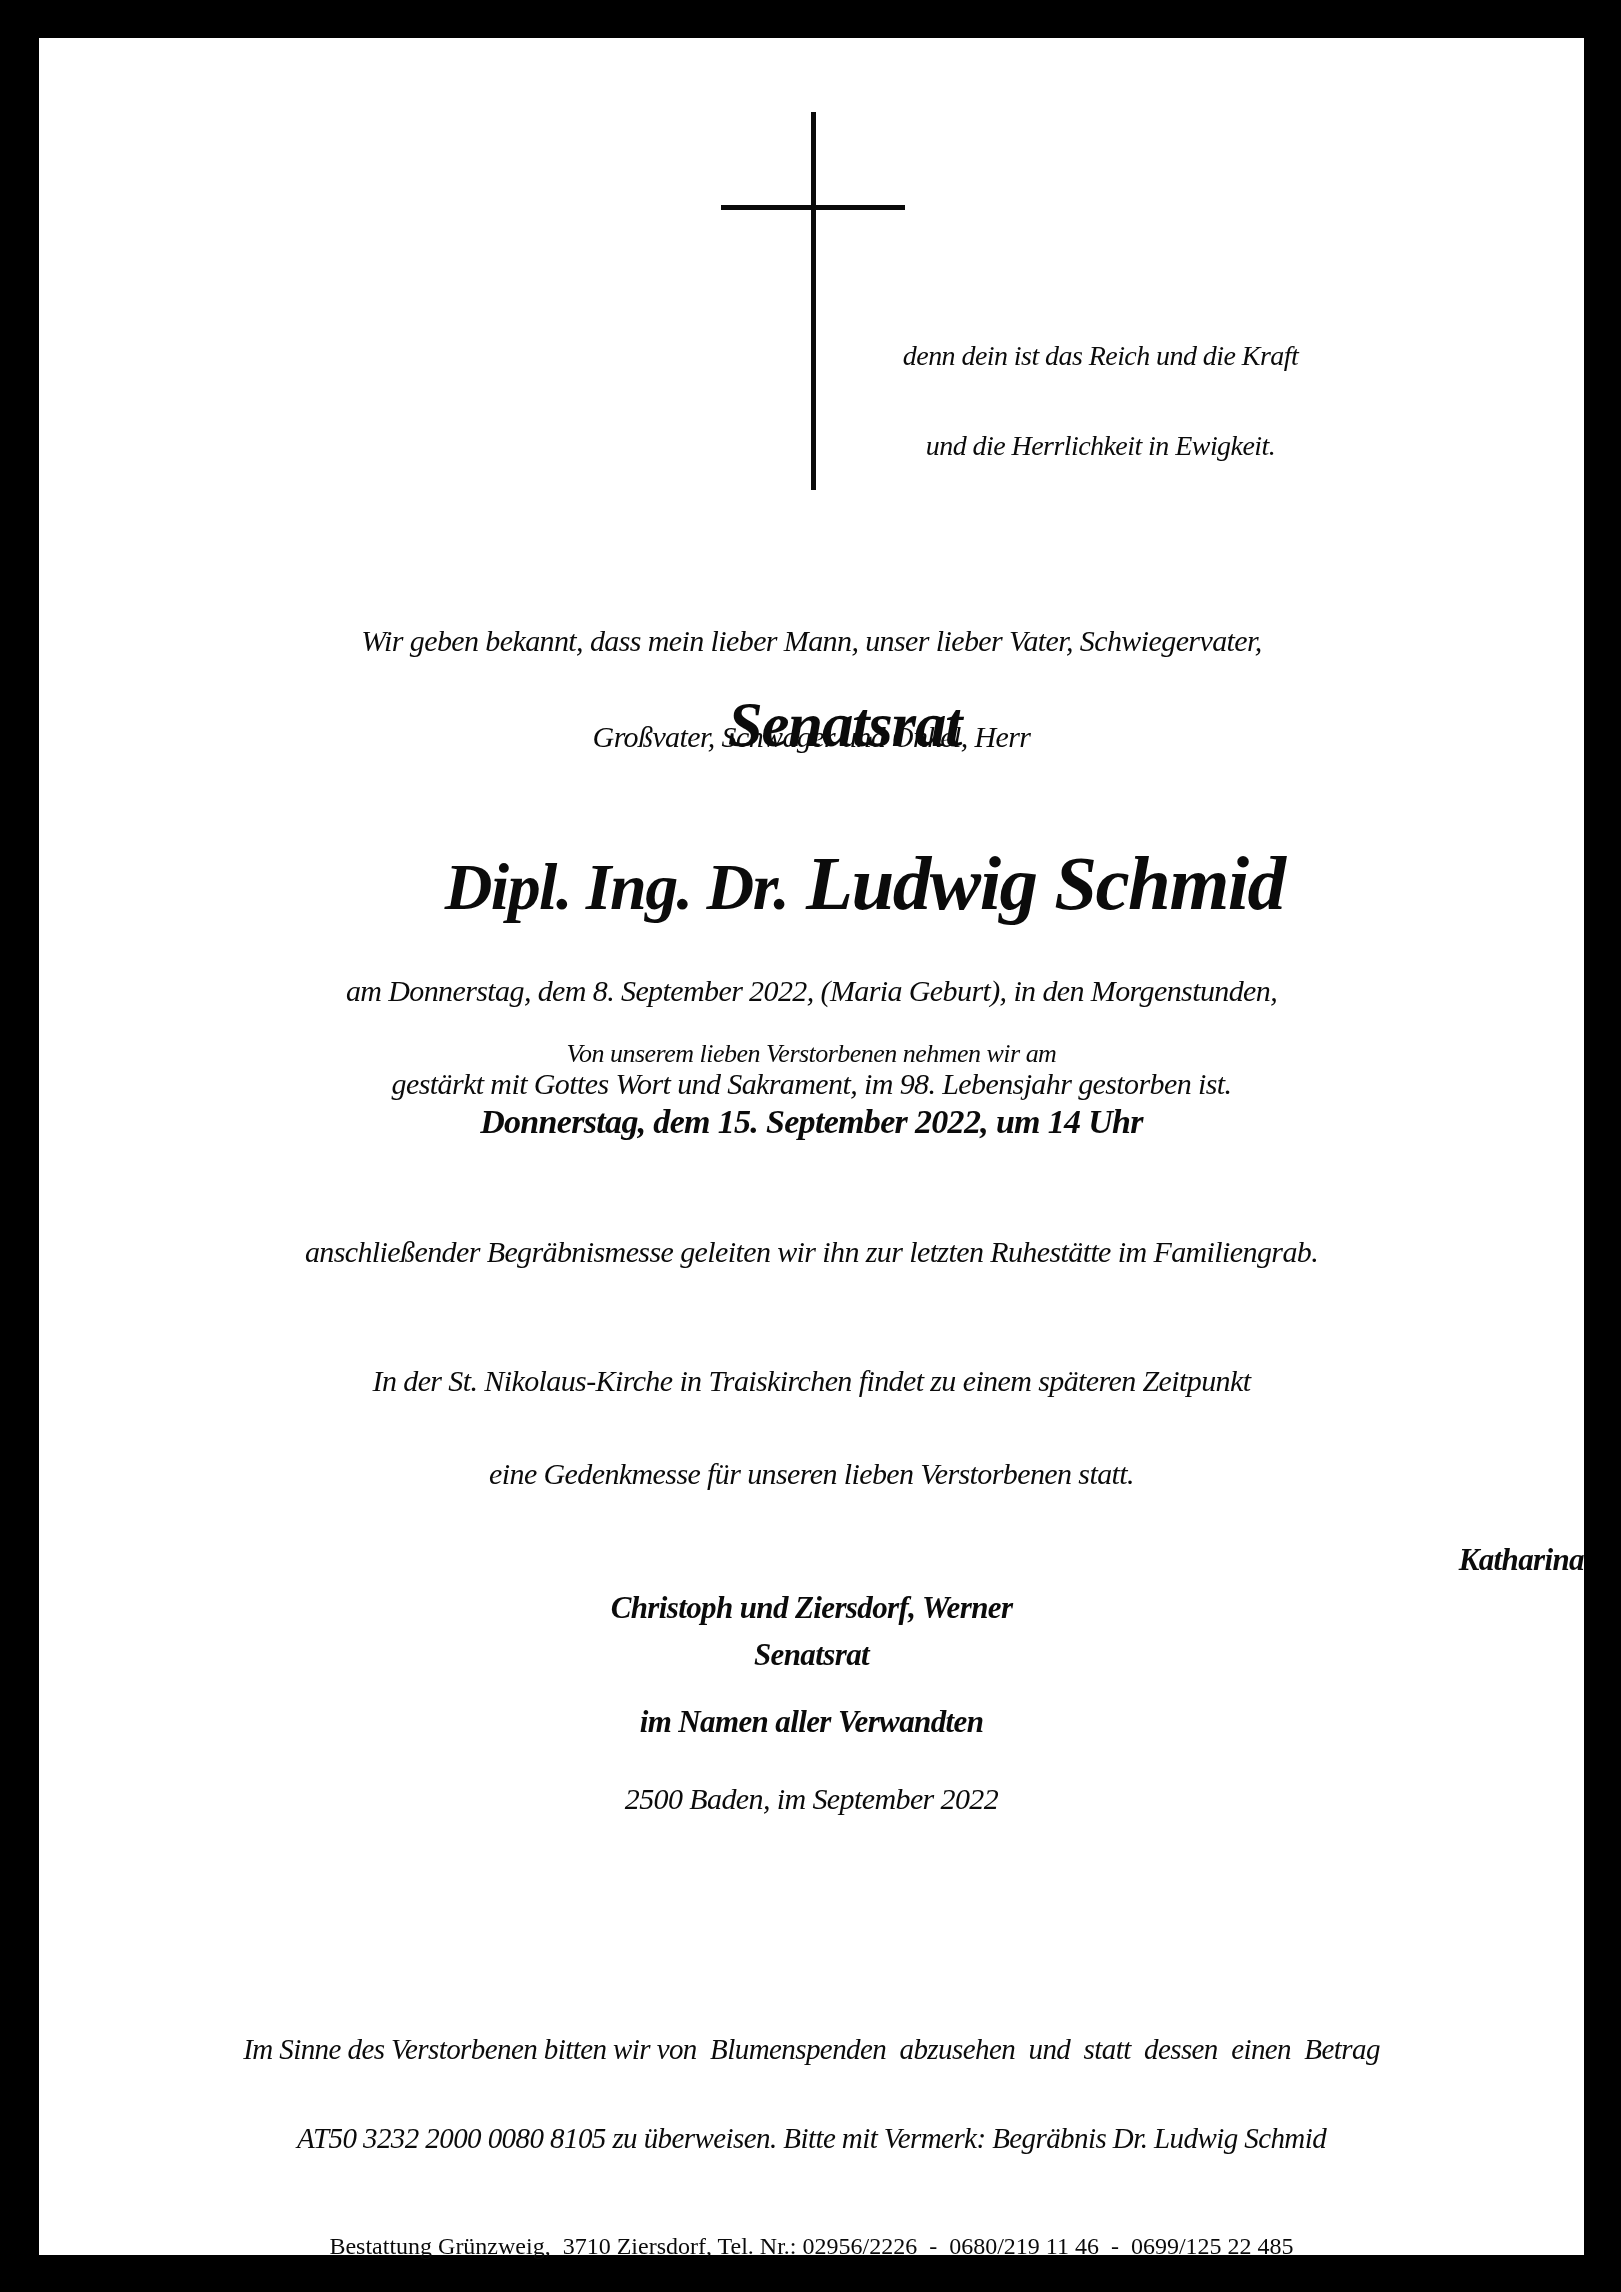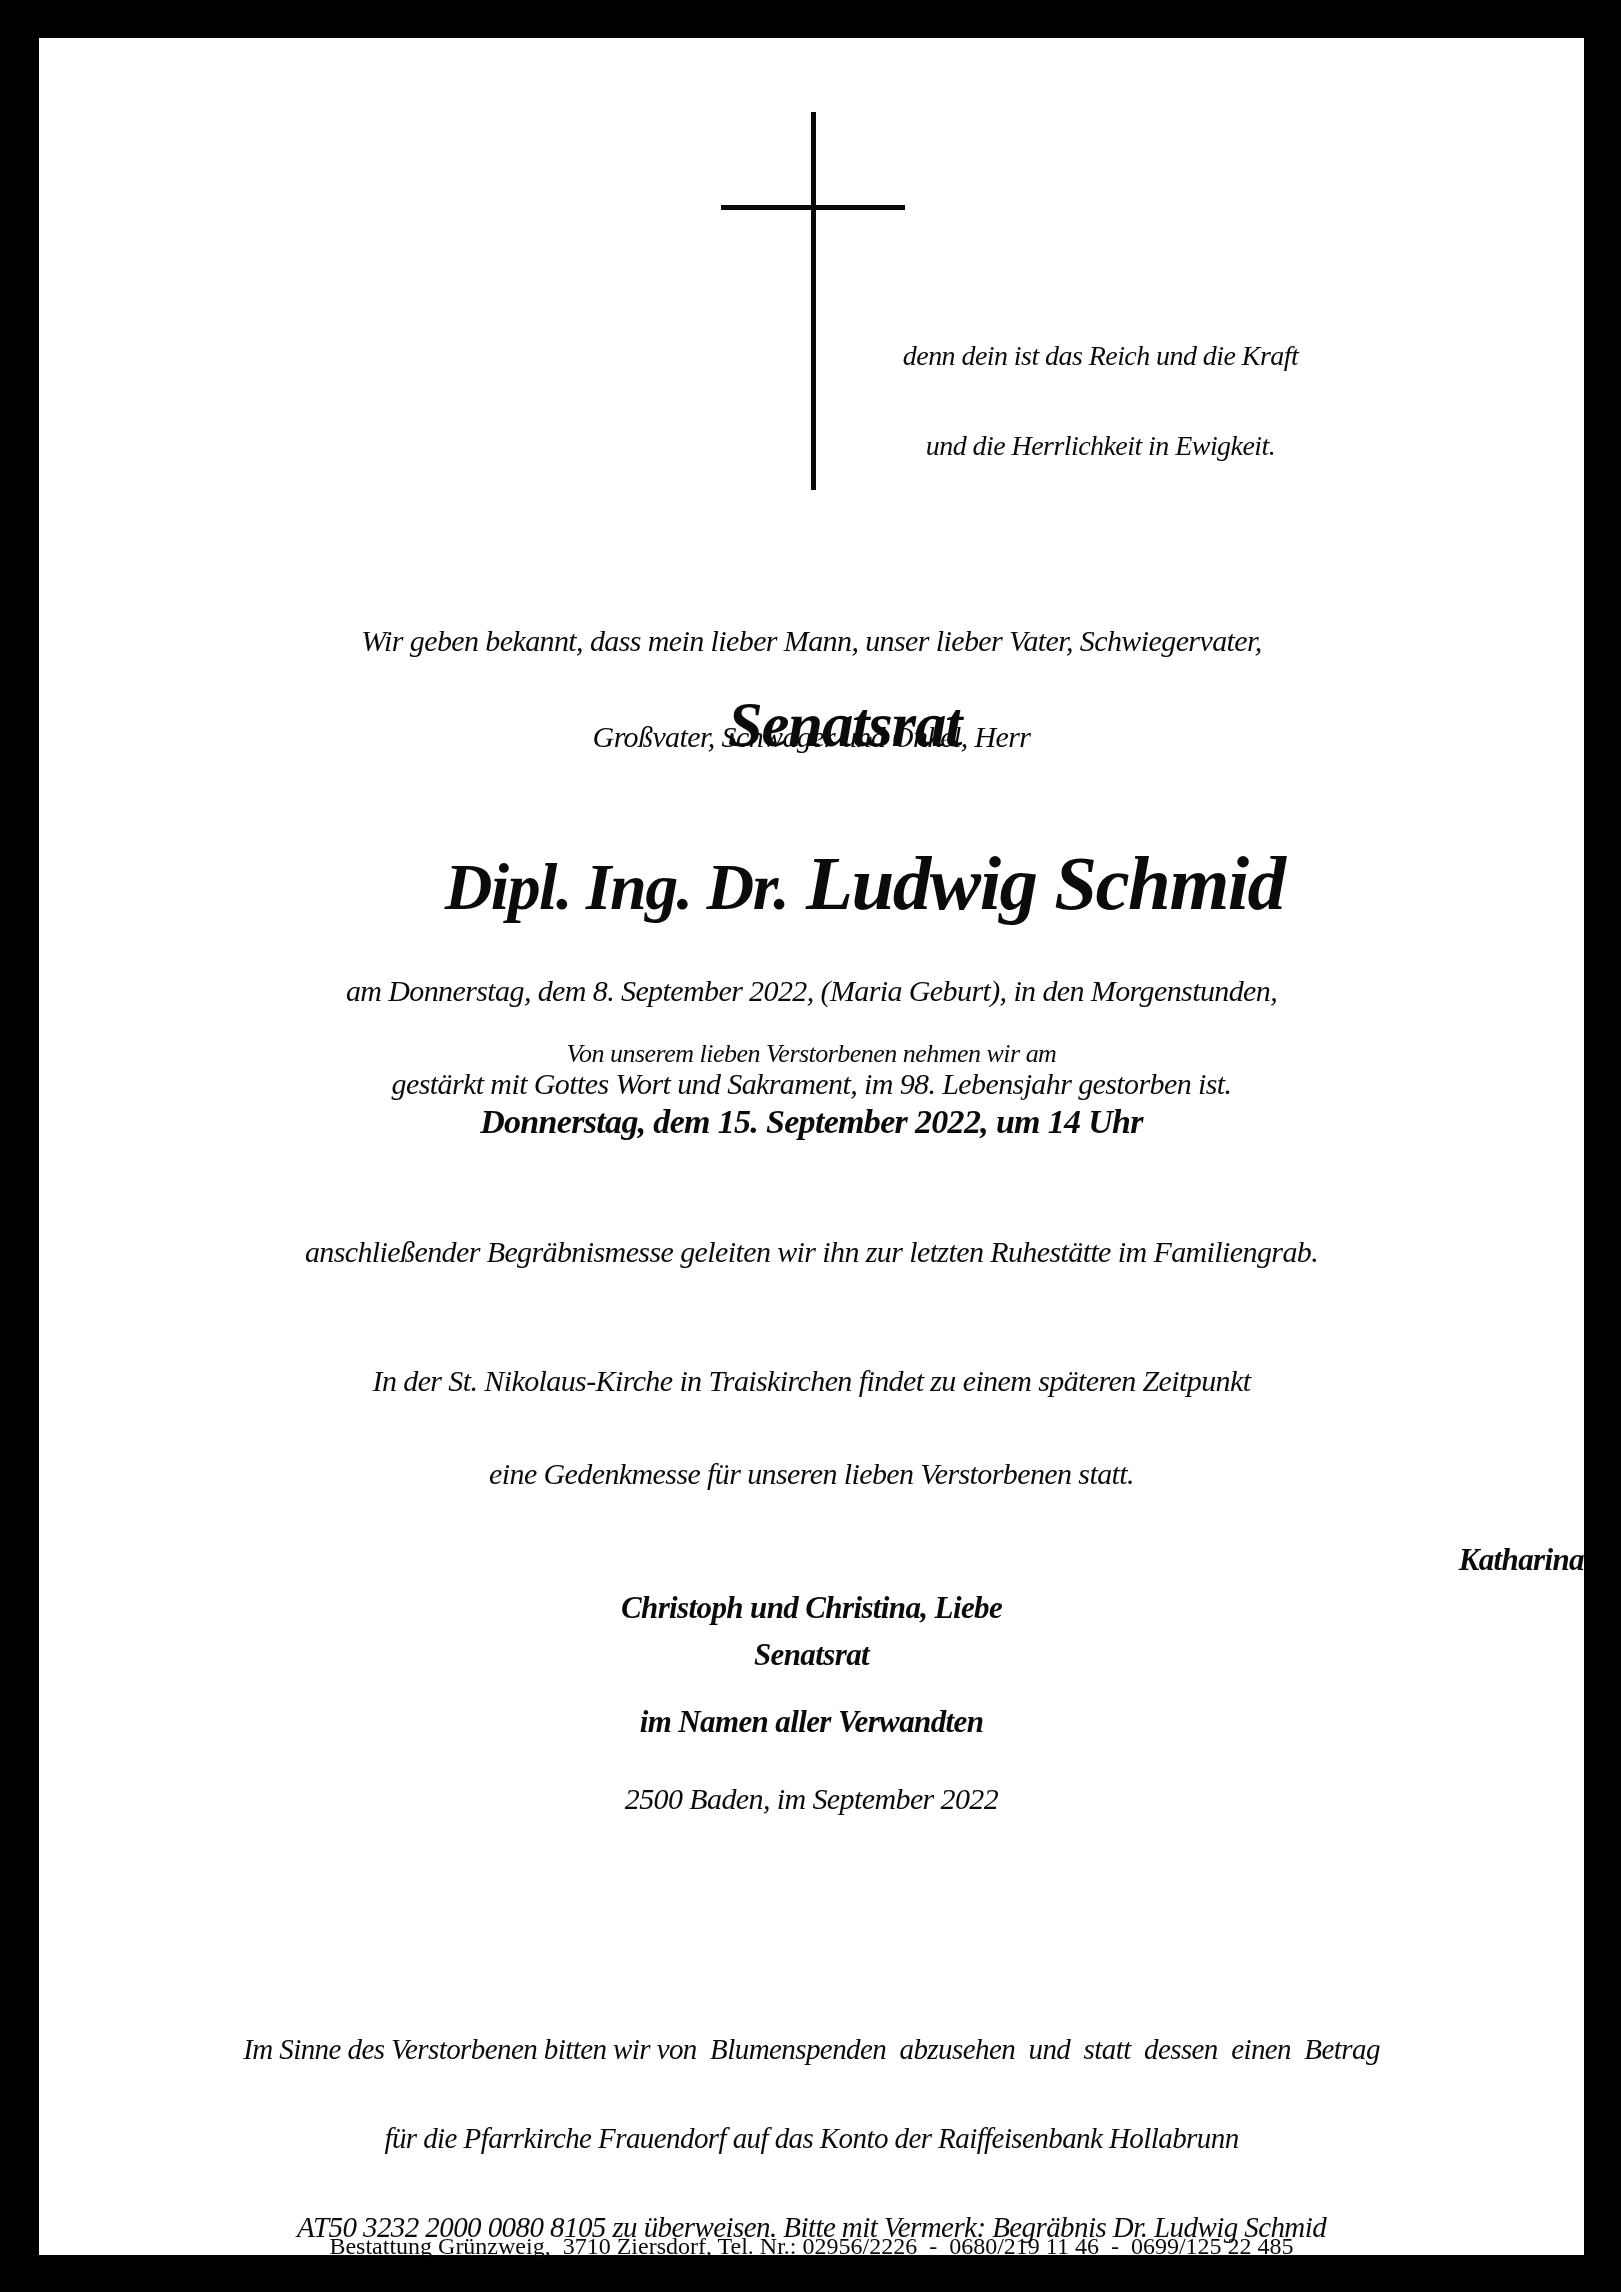--- a/index.html
+++ b/index.html
@@ -103,29 +103,28 @@
       <div>anschließender Begräbnismesse geleiten wir ihn zur letzten Ruhestätte im Familiengrab.</div>
     </div>
 
     <div class="block memorial">
       <div>In der St. Nikolaus-Kirche in Traiskirchen findet zu einem späteren Zeitpunkt</div>
       <div>eine Gedenkmesse für unseren lieben Verstorbenen statt.</div>
     </div>
 
 
     <div class="block mourner-1">Katharina</div>
-    <div class="block mourner-2">Christoph und Christina, Liebe</div>
+    <div class="block mourner-2">Christoph und Ziersdorf, Werner</div>
     <div class="block mourner-3">Senatsrat</div>
     <div class="block mourner-4">im Namen aller Verwandten</div>
 
     <div class="block place-date">2500 Baden, im September 2022</div>
 
     <div class="block donation">
       <div>Im Sinne des Verstorbenen bitten wir von  Blumenspenden  abzusehen  und  statt  dessen  einen  Betrag</div>
-      <div>für die Pfarrkirche Frauendorf auf das Konto der Raiffeisenbank Hollabrunn</div>
       <div>AT50 3232 2000 0080 8105 zu überweisen. Bitte mit Vermerk: Begräbnis Dr. Ludwig Schmid</div>
     </div>
 
     <div class="block footer">
       <div>Bestattung Grünzweig,  3710 Ziersdorf, Tel. Nr.: 02956/2226  -  0680/219 11 46  -  0699/125 22 485</div>
       
     </div>
 
   </div>
 </div>

